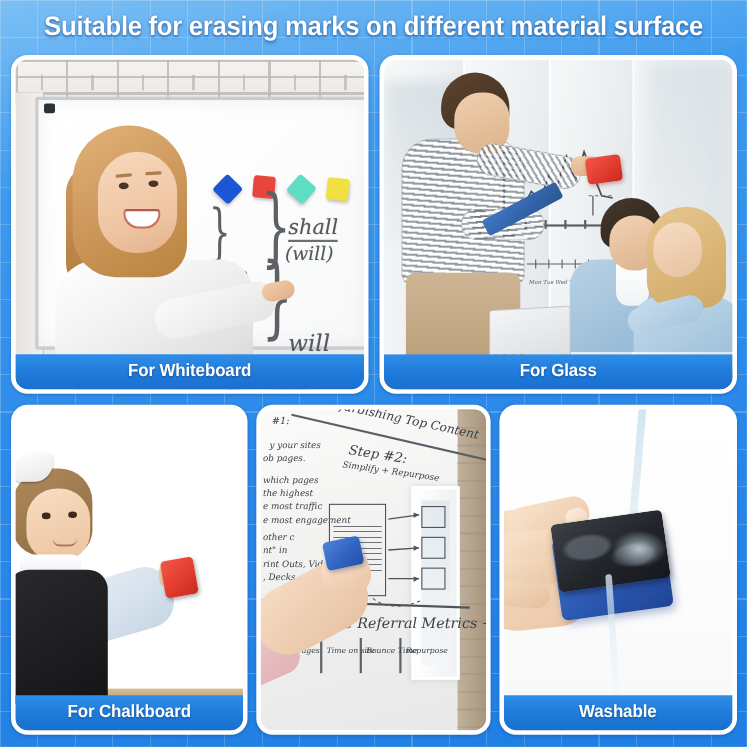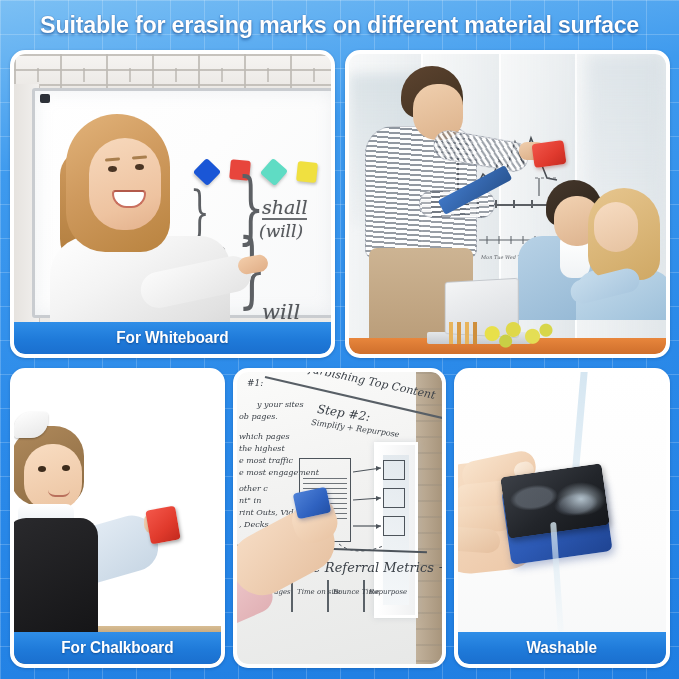--- a/index.html
+++ b/index.html
@@ -452,21 +452,21 @@
   .mk {
     position: absolute; color: #3b4148; white-space: nowrap;
     font-family: "DejaVu Serif", serif; font-style: italic;
   }
   .p4-diag1 {
     position: absolute; left: 28px; top: 4px; width: 210px; height: 2px;
     background: #585f66; transform: rotate(13deg); transform-origin: left center;
   }
   .p4-t1 { left: 56px; top: 2px;  font-size: 11px; transform: rotate(12deg); }
   .p4-t2 { left: 10px; top: 6px;  font-size: 9px; }
-  .p4-t3 { left: 20px;  top: 28px; font-size: 8px; font-style: italic; }
+  .p4-t3 { left: 8px;  top: 28px; font-size: 8px; font-style: italic; }
   .p4-t4 { left: 2px;  top: 40px; font-size: 8px; }
   .p4-t5 { left: 80px; top: 34px; font-size: 12px; transform: rotate(9deg); }
   .p4-t6 { left: 74px; top: 52px; font-size: 8px; transform: rotate(8deg); }
   .p4-t7 { left: 2px;  top: 60px; font-size: 8px; }
   .p4-t8 { left: 2px;  top: 72px; font-size: 8px; }
   .p4-t9 { left: 2px;  top: 84px; font-size: 8px; }
   .p4-t10{ left: 2px;  top: 96px; font-size: 8px; }
   .p4-t11{ left: 2px;  top: 112px; font-size: 8px; }
   .p4-t12{ left: 2px;  top: 124px; font-size: 8px; }
   .p4-t13{ left: 2px;  top: 136px; font-size: 8px; }
@@ -689,20 +689,23 @@
         <div class="p2-face4"></div>
         <div class="p2-arm4"></div>
       </div>
 
       <div class="p2-table"></div>
       <div class="p2-laptop-base"></div>
       <div class="p2-laptop"></div>
       <div class="p2-pencils"></div>
       <div class="p2-flowers"></div>
     </div>
+    <div class="caption">
+      <span class="caption-text">For Glass</span>
+    </div>
   </div>
 
   <div class="panel" style="left:10px; top:368px; width:215px; height:300px;">
     <div class="photo">
       <div class="p3-frame"></div>
       <div class="p3-wallb"></div>
 
       <div class="p3-girl">
         <div class="p3-blouse"></div>
         <div class="p3-hair"></div>

